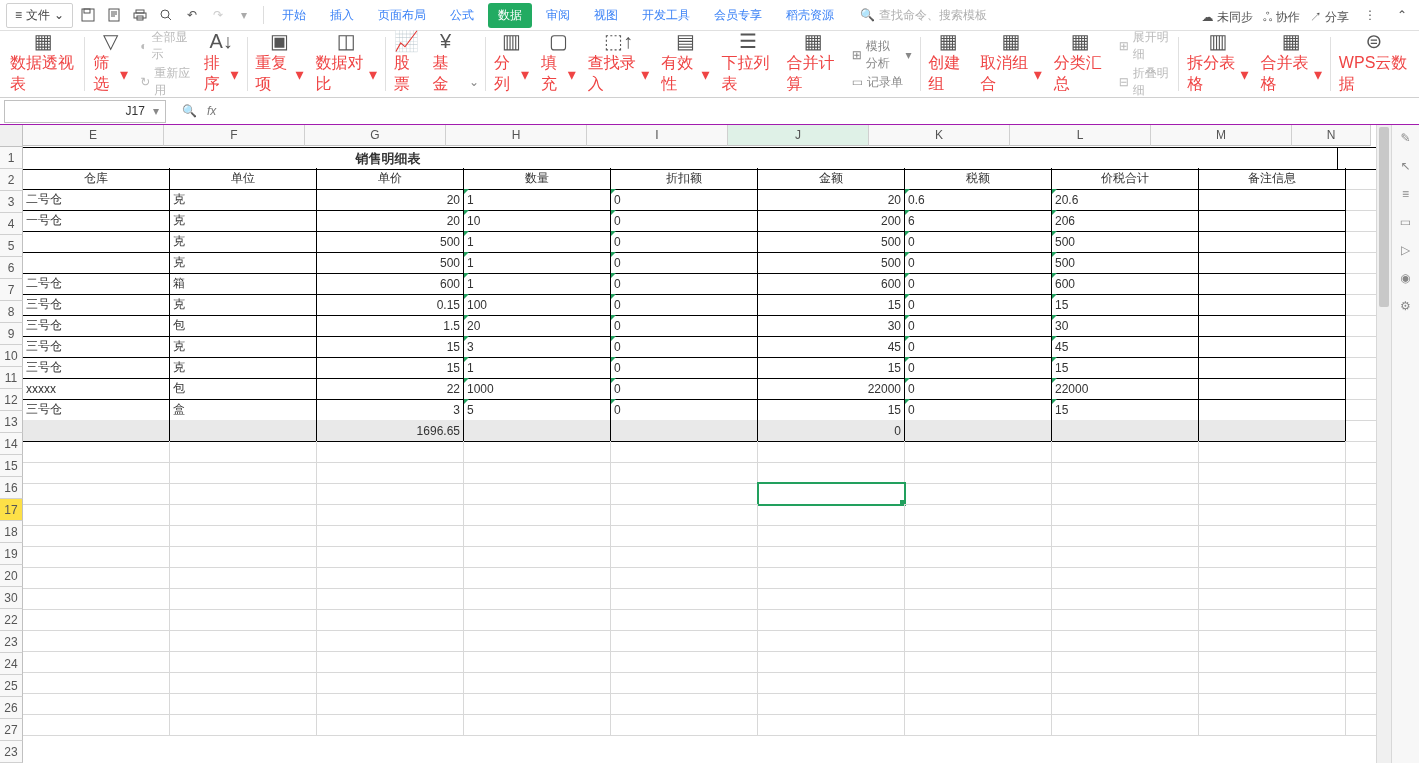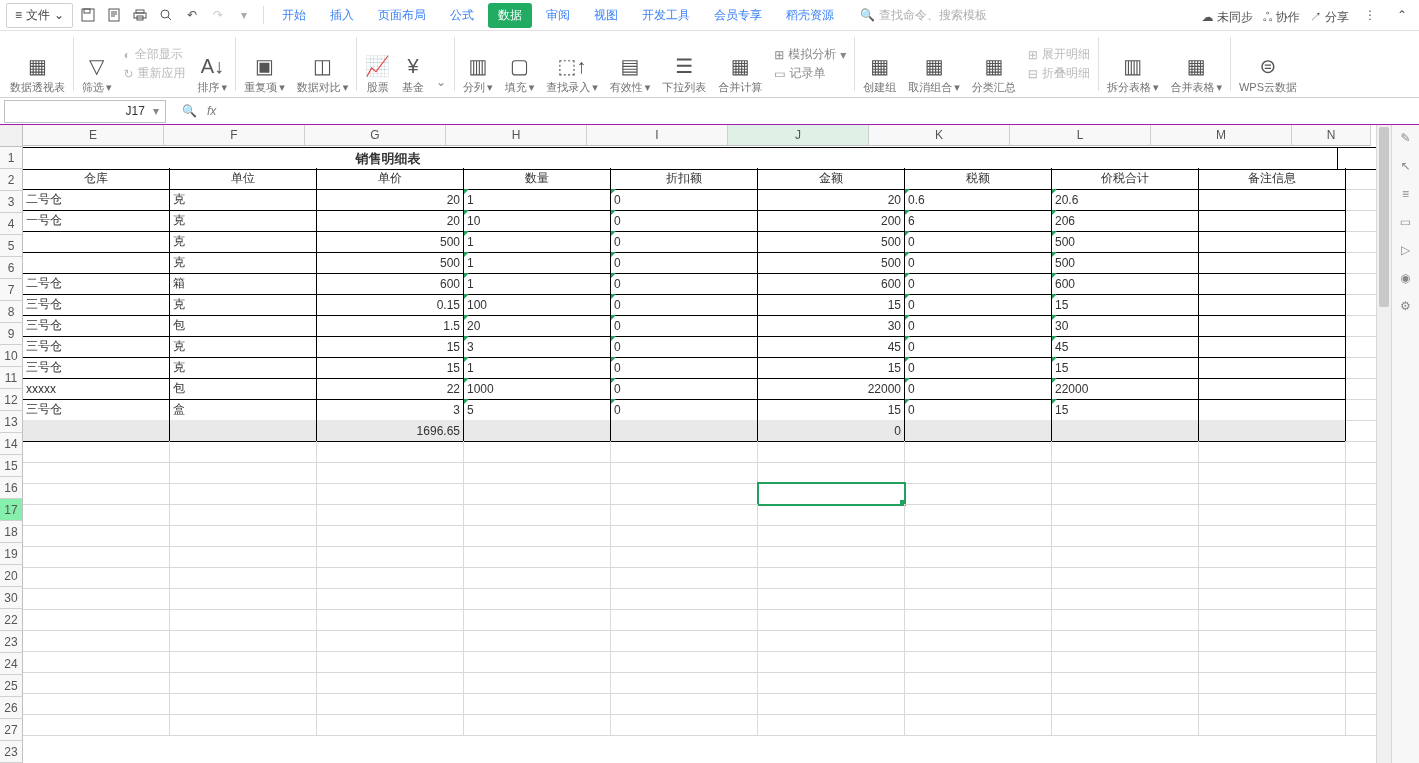--- a/index.html
+++ b/index.html
@@ -6,38 +6,38 @@
   .topbar{display:flex;align-items:center;height:30px;border-bottom:1px solid #e0e0e0;padding:0 6px;gap:4px}
   .file-btn{display:flex;align-items:center;gap:4px;padding:3px 8px;border:1px solid #d0d0d0;border-radius:2px;color:#444}
   .icon-btn{display:flex;align-items:center;justify-content:center;width:22px;height:22px;border-radius:2px;color:#555}
   .tab{padding:4px 10px;color:#3b82f6}
   .tab.active{background:#22ab62;color:#fff;border-radius:3px}
   .search-box{display:flex;align-items:center;gap:4px;color:#b0b0b0;margin-left:12px}
   .right-cluster{margin-left:auto;display:flex;align-items:flex-end;gap:10px;color:#555}
   .ribbon{display:flex;align-items:stretch;height:66px;border-bottom:1px solid #d0d0d0;padding:0 4px}
   .rgrp{display:flex;flex-direction:column;align-items:center;justify-content:flex-end;padding:2px 6px;gap:0}
   .rgrp .ricon{font-size:20px;color:#555;height:28px;display:flex;align-items:center}
-  .rgrp .rlbl{font-size:11px;color:#737373;display:flex;align-items:center;gap:2px}
+  .rgrp .rlbl{font-size:16px;color:#ef4444;display:flex;align-items:center;gap:2px}
   .rcol{display:flex;flex-direction:column;justify-content:center;gap:2px;padding:0 6px}
   .rline{display:flex;align-items:center;gap:4px;color:#888;font-size:12px}
   .rline.disabled{color:#bababa}
   .sep{width:1px;background:#e0e0e0;margin:6px 2px}
   .fxbar{display:flex;align-items:center;height:26px;border-bottom:1px solid #a21caf}
   .name-box{width:148px;height:21px;border:1px solid #c0c0c0;margin:0 4px;display:flex;align-items:center;justify-content:flex-end;padding:0 6px;background:#fff}
   .fx-icons{display:flex;align-items:center;gap:10px;margin:0 12px;color:#7a7a7a}
   .fx-input{flex:1;height:21px;border:none;outline:none}
   .grid-wrap{position:relative;height:calc(100% - 30px - 66px - 26px);display:flex}
   .corner{width:22px;height:21px;border-right:1px solid #c0c0c0;border-bottom:1px solid #c0c0c0;background:#f0f0f0}
   .colhdrs{display:flex;height:21px}
   .colhdr{width:140px;border-right:1px solid #d0d0d0;border-bottom:1px solid #c0c0c0;background:#f8f8f8;color:#555;display:flex;align-items:center;justify-content:center}
   .colhdr.small{width:78px}
   .colhdr.sel{background:#dff1e7}
   .rowhdrs{display:flex;flex-direction:column}
   .rowhdr{width:22px;height:21px;border-right:1px solid #c0c0c0;border-bottom:1px solid #d0d0d0;background:#f8f8f8;color:#555;display:flex;align-items:center;justify-content:center}
-  .rowhdr.sel{background:#86efac}
+  .rowhdr.sel{background:#fde047}
   .gridbody{position:relative}
   .grow{display:flex;height:21px}
   .cell{width:140px;height:21px;border-right:1px solid #d8d8d8;border-bottom:1px solid #d8d8d8;display:flex;align-items:center;padding:0 3px;overflow:hidden;white-space:nowrap;position:relative}
   .cell.small{width:78px}
   .cell.num{justify-content:flex-end}
   .cell.tcorner::before{content:"";position:absolute;left:0;top:0;border-left:5px solid #22a05e;border-bottom:5px solid transparent}
   .cell.hdr{font-weight:normal;justify-content:center;border-color:#000}
   .cell.bord{border-color:#000}
   .cell.gray{background:#e9e9e9}
   .cell.title{font-weight:bold;font-size:13px;justify-content:center;border-right:none}

